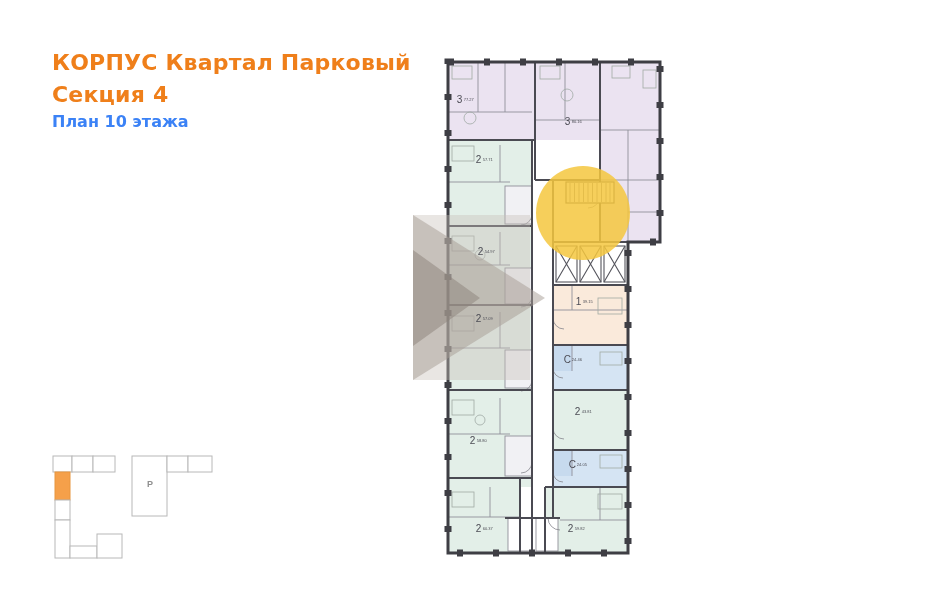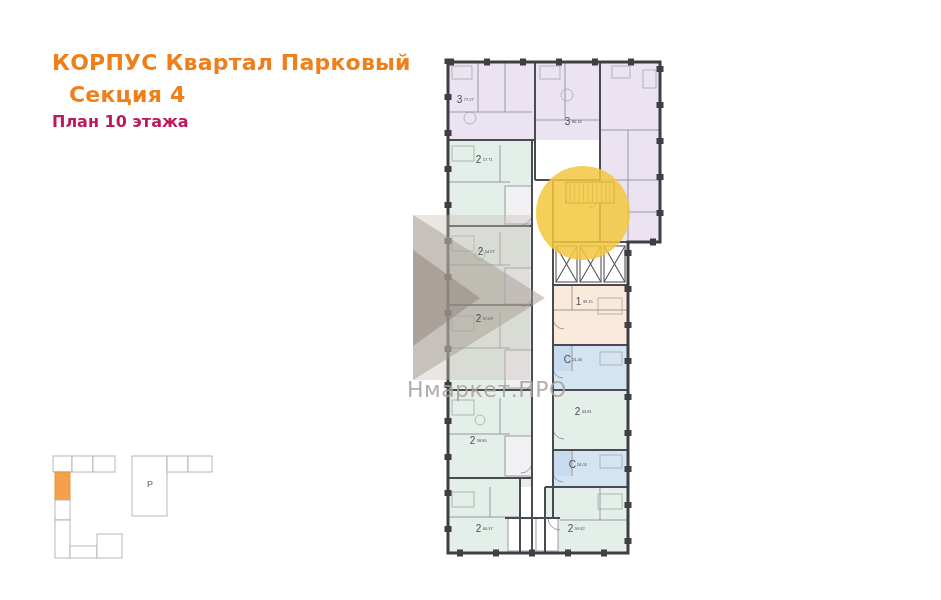--- a/index.html
+++ b/index.html
@@ -2,23 +2,23 @@
 <html><head>
 <meta charset="utf-8">
 <style>
   html,body{margin:0;padding:0;background:#fff;}
   #canvas{position:relative;width:941px;height:600px;background:#fff;overflow:hidden;
           font-family:"Liberation Sans",sans-serif;}
   
   .title-line{position:absolute;left:52px;font-family:"DejaVu Sans",sans-serif;
               font-weight:700;font-size:22px;letter-spacing:.2px;}
   #title1{top:50px;}
-  #title2{top:82px;margin-left:17px;}
+  #title2{top:82px;}
   #subtitle{position:absolute;left:52px;top:112px;font-family:"DejaVu Sans",sans-serif;
-            font-weight:700;font-size:16px;color:#be185d;}
+            font-weight:700;font-size:16px;color:#3b82f6;}
   
   #plan-svg{position:absolute;left:0;top:0;width:941px;height:600px;}
   
   .apt-label{position:absolute;transform:translate(-50%,-50%);display:flex;align-items:center;
              color:#4b4b54;white-space:nowrap;pointer-events:none;}
   .apt-label .t{font-size:10px;font-weight:500;line-height:1;}
   .apt-label .a{font-size:8px;transform:scale(.5);transform-origin:left center;
                 margin-left:1px;line-height:1;}
   
   #pro-badge-text{position:absolute;left:523px;top:189px;width:120px;text-align:center;
@@ -208,17 +208,16 @@
       <div class="apt-label" style="left: 583px; top: 465px;">
         <span class="t">С</span>
         <span class="a">24.05</span>
       </div>
       <div class="apt-label" style="left: 581px; top: 529px;">
         <span class="t">2</span>
         <span class="a">59.82</span>
       </div>
     </div>
 
-  <div id="brand-watermark">Нмаркет.ПРО</div>
 
   <div id="parking-label">Р</div>
 
 </div>
 
 </body></html>

